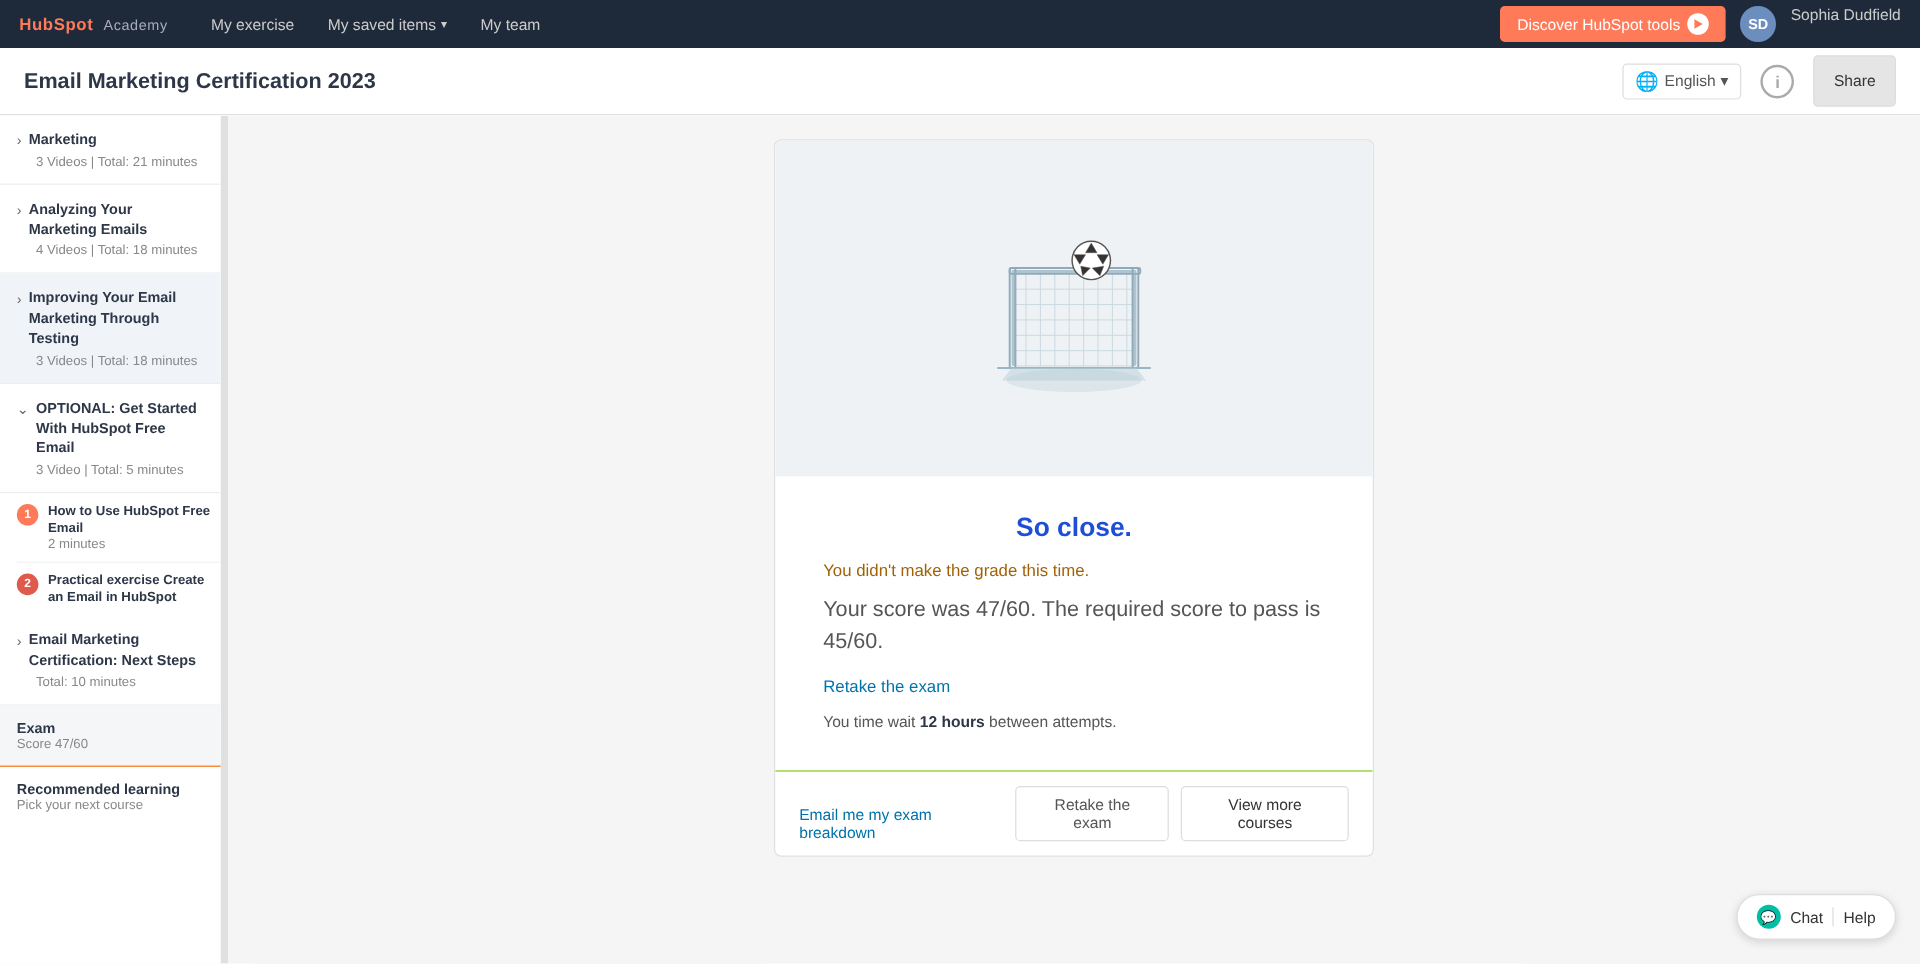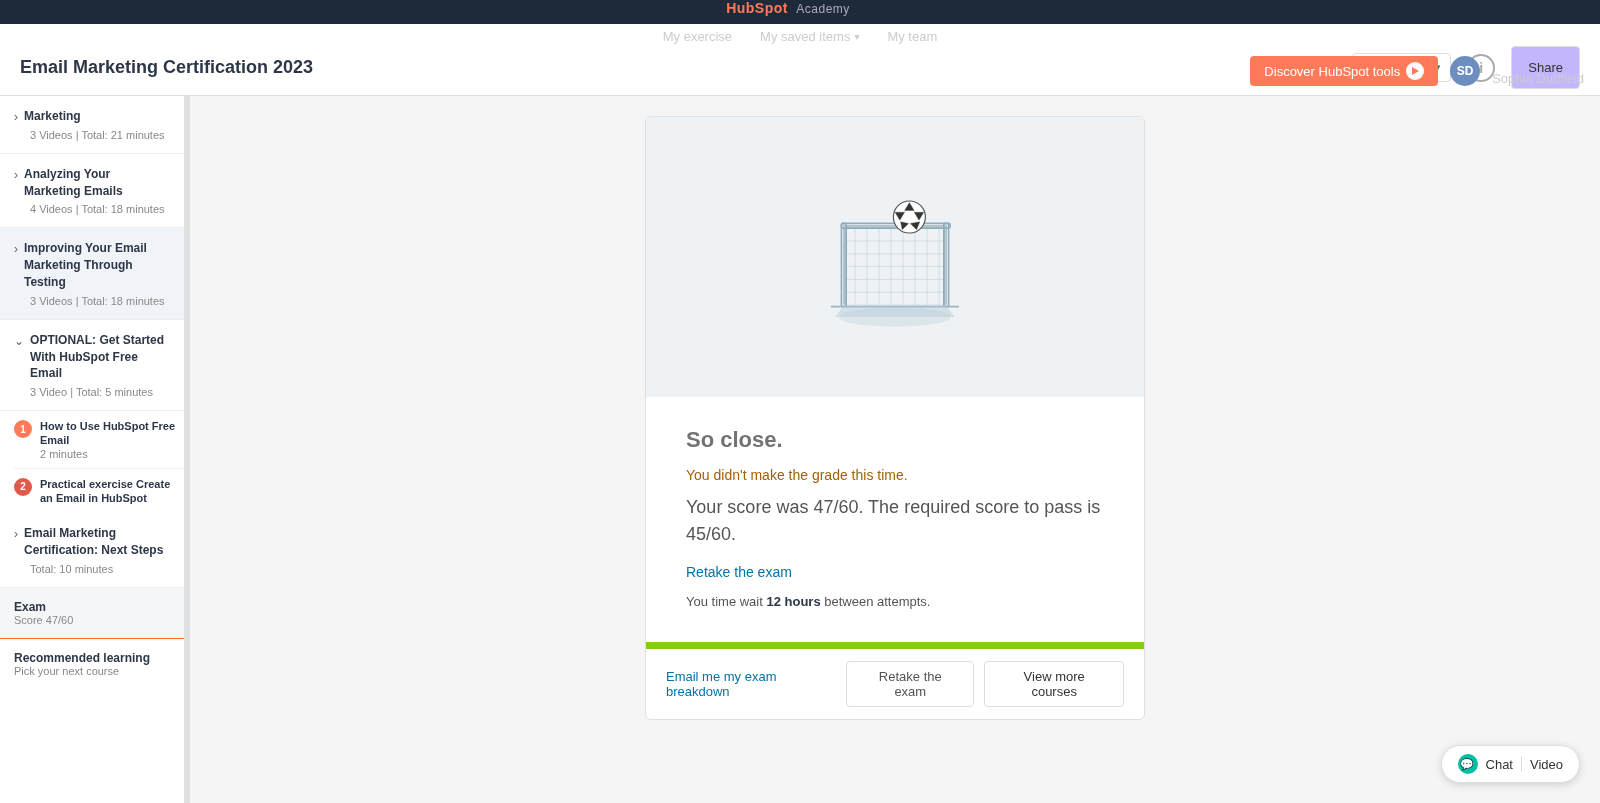--- a/index.html
+++ b/index.html
@@ -3,26 +3,25 @@
   <meta charset="utf-8">
   <style>
     * { box-sizing: border-box; margin: 0; padding: 0; }
     body { font-family: 'Helvetica Neue', Arial, sans-serif; font-size: 14px; color: #333; background: #fff; }
 
     
     .top-nav {
       display: flex;
       align-items: center;
       background: #1e2a3a;
-      height: 24px;
+      height: 40px;
       padding: 0 16px;
       position: fixed;
       top: 0; left: 0; right: 0;
       z-index: 100;
-      flex-direction: column;
     }
     .top-nav .logo {
       display: flex;
       align-items: center;
       margin-right: 24px;
     }
     .logo-text {
       color: #fff;
       font-size: 14px;
       font-weight: 600;
@@ -42,21 +41,21 @@
       padding: 0 12px;
       height: 40px;
       display: flex;
       align-items: center;
       cursor: pointer;
       gap: 4px;
     }
     .nav-item .chevron { font-size: 10px; }
     .nav-right {
       display: flex;
-      align-items: flex-end;
+      align-items: flex-start;
       gap: 12px;
       margin-left: auto;
       padding-left: 36px;
     }
     .discover-btn {
       background: #ff7a59;
       color: #fff;
       border: none;
       padding: 6px 14px;
       border-radius: 4px;
@@ -135,21 +134,21 @@
       width: 28px; height: 28px;
       border-radius: 50%;
       border: 2px solid #aaa;
       display: flex; align-items: center; justify-content: center;
       color: #aaa;
       font-size: 14px;
       font-weight: 700;
       cursor: pointer;
     }
     .share-btn {
-      background: #c4b5fd;
+      background: #e5e5e5;
       border: 1px solid #ddd;
       padding: 13px 16px;
       border-radius: 4px;
       font-size: 13px;
       cursor: pointer;
       color: #333;
     }
 
     
     .layout {
@@ -302,22 +301,23 @@
       width: 160px;
       height: 160px;
     }
 
     .result-content {
       padding: 30px 40px;
     }
     .result-title {
       font-size: 22px;
       font-weight: 700;
-      color: #737373;
+      color: #1d4ed8;
       margin-bottom: 12px;
+      text-align: center;
     }
     .result-message {
       font-size: 14px;
       color: #a16207;
       margin-bottom: 8px;
       line-height: 1.5;
     }
     .result-score {
       font-size: 18px;
       color: #555;
@@ -338,22 +338,22 @@
       line-height: 1.5;
     }
     .wait-message strong {
       font-weight: 700;
       color: #2d3748;
     }
 
     
     .result-actions {
       display: flex;
-      align-items: center;
-      border-top: 7px solid #84cc16;
+      align-items: flex-end;
+      border-top: 1px solid #84cc16;
       padding: 12px 20px;
       gap: 10px;
     }
     .action-link {
       color: #0073aa;
       font-size: 13px;
       cursor: pointer;
       text-decoration: none;
       margin-right: auto;
     }
@@ -598,14 +598,14 @@
 
     </div>
   </div>
 
 </div>
 
 <div class="chat-btn">
   <span class="chat-icon">💬</span>
   <span>Chat</span>
   <div class="chat-divider"></div>
-  <span>Video</span>
+  <span>Help</span>
 </div>
 
 </body></html>

